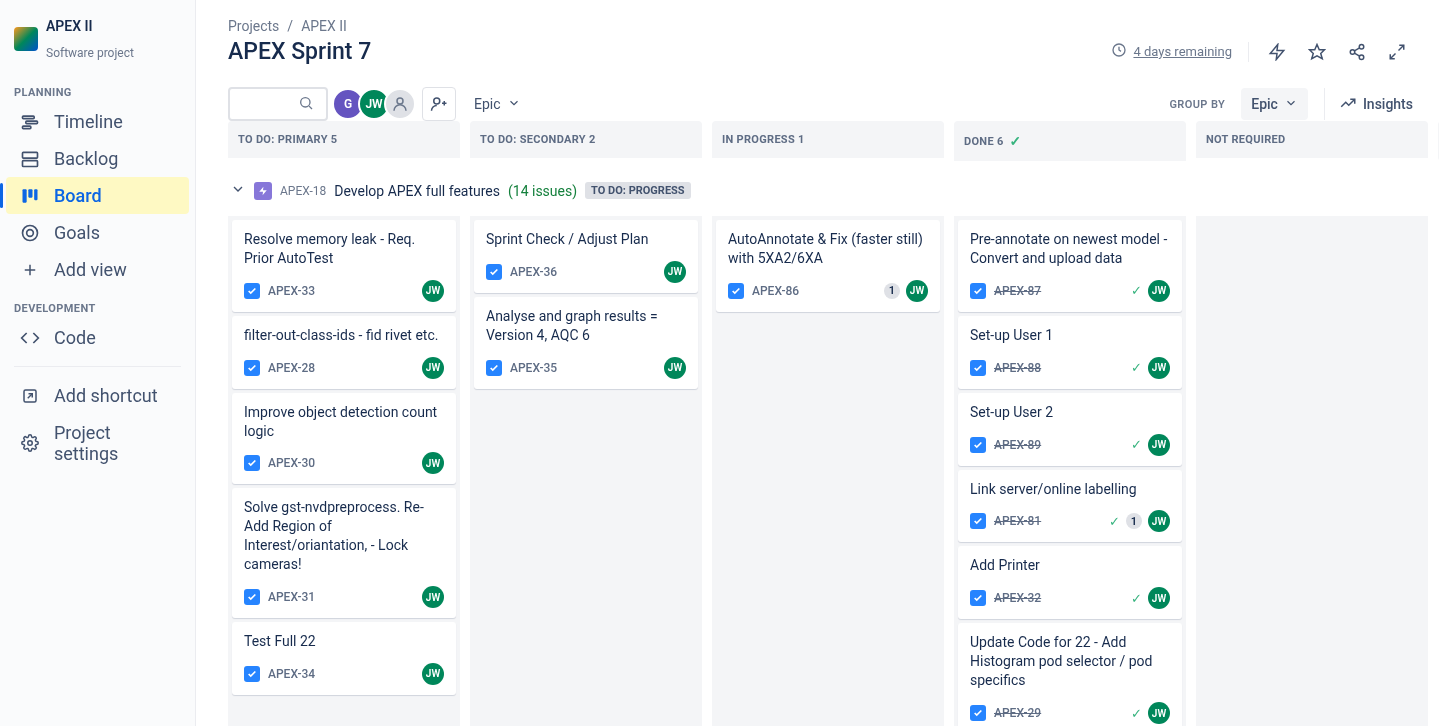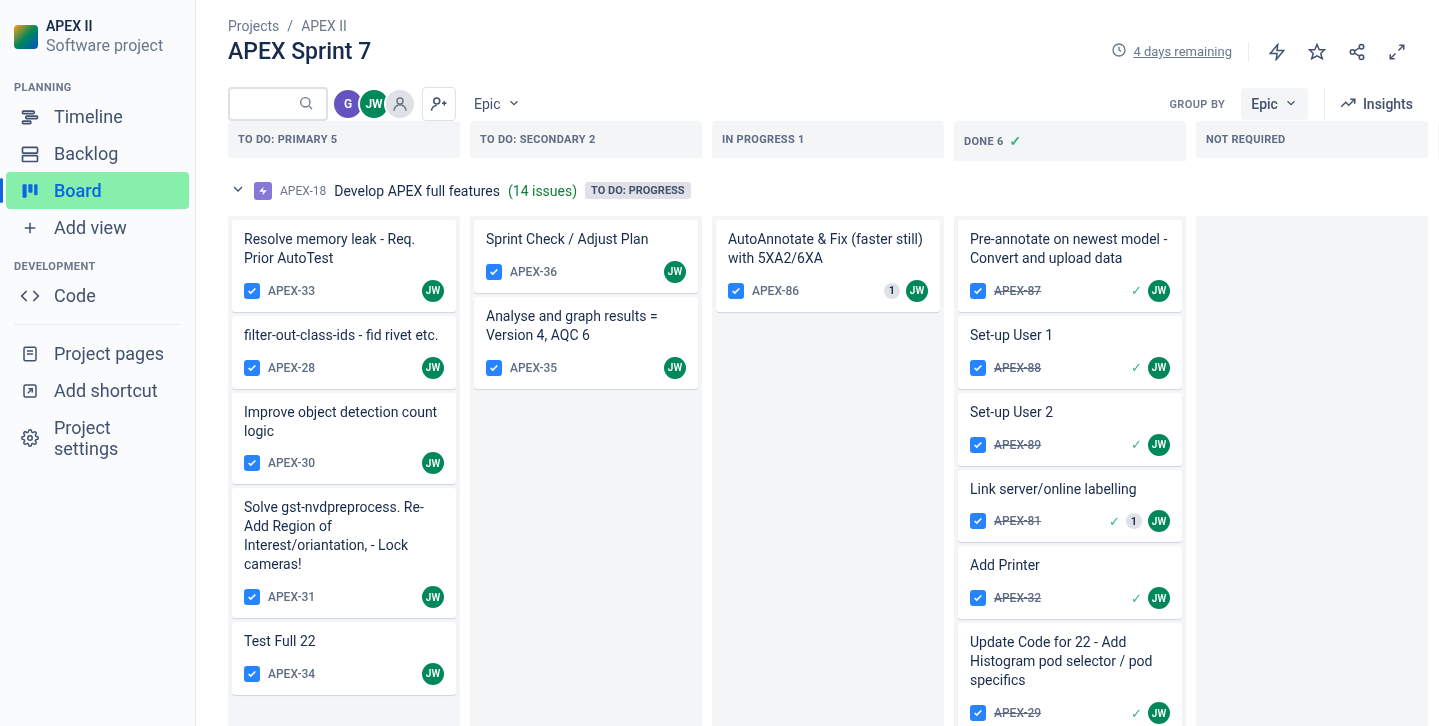--- a/index.html
+++ b/index.html
@@ -27,41 +27,41 @@
     align-items: center;
     gap: 8px;
     padding: 8px 14px 12px 14px;
   }
   .proj-avatar {
     width: 24px; height: 24px;
     border-radius: 4px;
     background: linear-gradient(135deg,#ff991f,#00875a,#0052cc);
   }
   .proj-name { font-weight: 600; font-size: 14px; color:#172b4d;}
-  .proj-sub  { font-size: 16px; color:#6b778c; margin-top:2px;}
+  .proj-sub  { font-size: 12px; color:#6b778c; margin-top:12px;}
   .section-label {
     font-size: 11px;
     font-weight: 700;
     color: #6b778c;
     letter-spacing: .4px;
     padding: 14px 14px 4px 14px;
   }
   .nav-item {
     display: flex;
     align-items: center;
     gap: 14px;
     padding: 8px 14px;
     margin: 0 6px;
     border-radius: 4px;
     color: #42526e;
     font-size: 18px;
     cursor: pointer;
   }
   .nav-item.active {
-    background: #86efac;
+    background: #fef9c3;
     color: #0c66e4;
     font-weight: 500;
     position: relative;
   }
   .nav-item.active::before{
     content:""; position:absolute; left:-6px; top:6px; bottom:6px;
     width:3px; background:#0c66e4; border-radius:2px;
   }
   .nav-icon { width:20px; height:20px; display:inline-flex; align-items:center; justify-content:center; color:#42526e; flex-shrink:0;}
   .nav-item.active .nav-icon { color:#0c66e4; }
@@ -277,20 +277,29 @@
       <svg width="20" height="20" viewBox="0 0 24 24" fill="currentColor">
           <rect x="3" y="4" width="5" height="16" rx="1"></rect>
           <rect x="10" y="4" width="5" height="10" rx="1"></rect>
           <rect x="17" y="4" width="4" height="13" rx="1"></rect>
         </svg>
     </span>
     <span>Board</span>
   </div>
   <div class="nav-item">
     <span class="nav-icon">
+      <svg width="20" height="20" viewBox="0 0 24 24" fill="none" stroke="currentColor" stroke-width="2">
+          <circle cx="12" cy="12" r="9"></circle>
+          <circle cx="12" cy="12" r="4"></circle>
+        </svg>
+    </span>
+    <span>Goals</span>
+  </div>
+  <div class="nav-item">
+    <span class="nav-icon">
       <svg width="18" height="18" viewBox="0 0 24 24" fill="none" stroke="currentColor" stroke-width="2">
           <line x1="12" y1="5" x2="12" y2="19"></line>
           <line x1="5" y1="12" x2="19" y2="12"></line>
         </svg>
     </span>
     <span>Add view</span>
   </div>
 
   <div class="section-label">DEVELOPMENT</div>
   <div class="nav-item">
@@ -298,30 +307,20 @@
       <svg width="20" height="20" viewBox="0 0 24 24" fill="none" stroke="currentColor" stroke-width="2">
           <polyline points="16 18 22 12 16 6"></polyline>
           <polyline points="8 6 2 12 8 18"></polyline>
         </svg>
     </span>
     <span>Code</span>
   </div>
 
   <hr>
 
-  <div class="nav-item">
-    <span class="nav-icon">
-      <svg width="18" height="18" viewBox="0 0 24 24" fill="none" stroke="currentColor" stroke-width="2">
-          <rect x="4" y="3" width="16" height="18" rx="2"></rect>
-          <line x1="8" y1="8" x2="16" y2="8"></line>
-          <line x1="8" y1="12" x2="16" y2="12"></line>
-        </svg>
-    </span>
-    <span>Project pages</span>
-  </div>
   <div class="nav-item">
     <span class="nav-icon">
       <svg width="18" height="18" viewBox="0 0 24 24" fill="none" stroke="currentColor" stroke-width="2">
           <rect x="4" y="4" width="16" height="16" rx="2"></rect>
           <polyline points="9 15 15 9"></polyline>
           <polyline points="10 9 15 9 15 14"></polyline>
         </svg>
     </span>
     <span>Add shortcut</span>
   </div>

